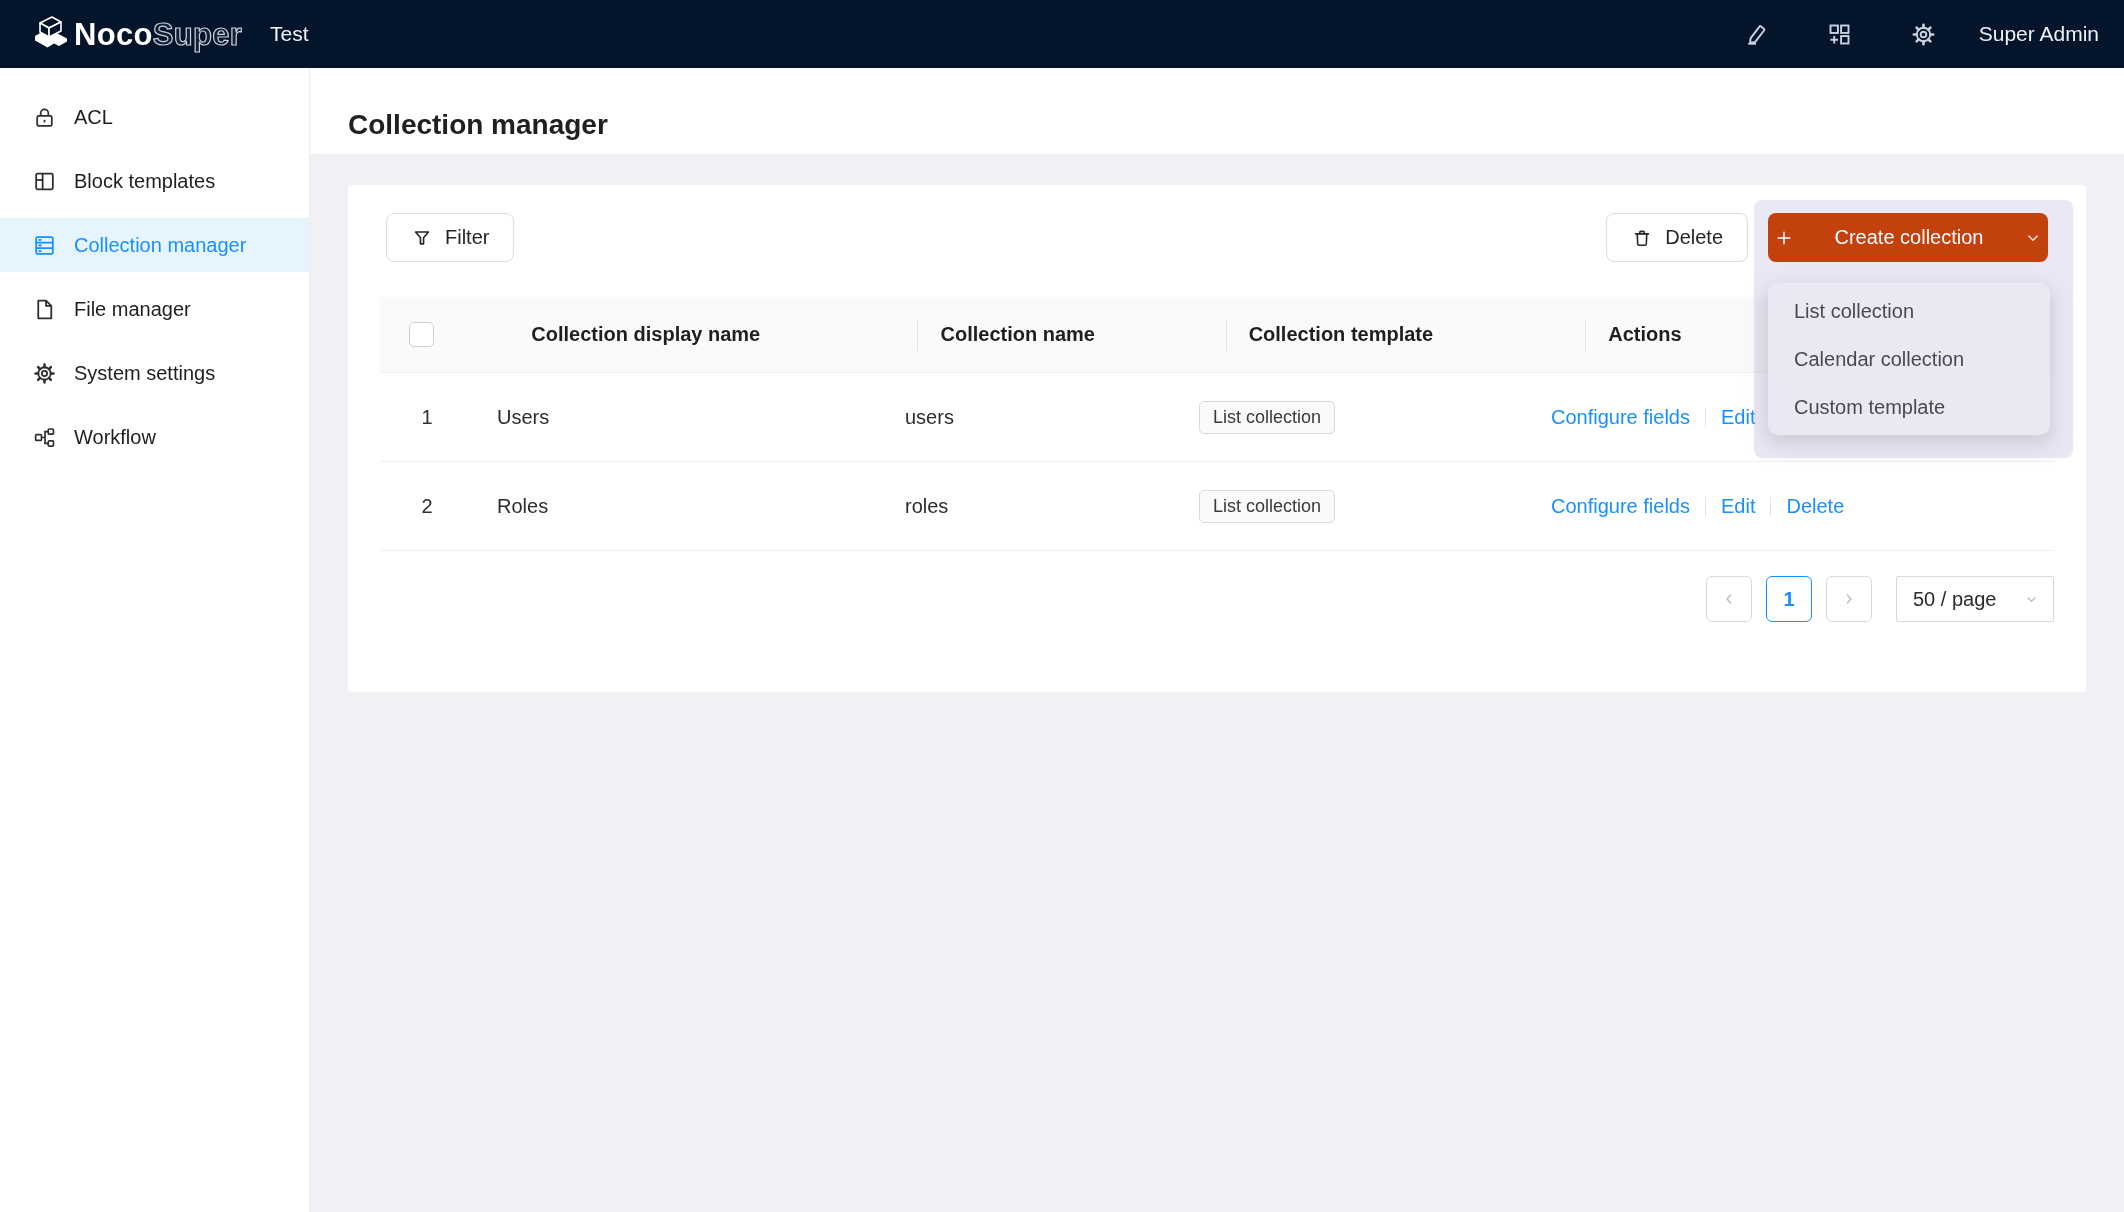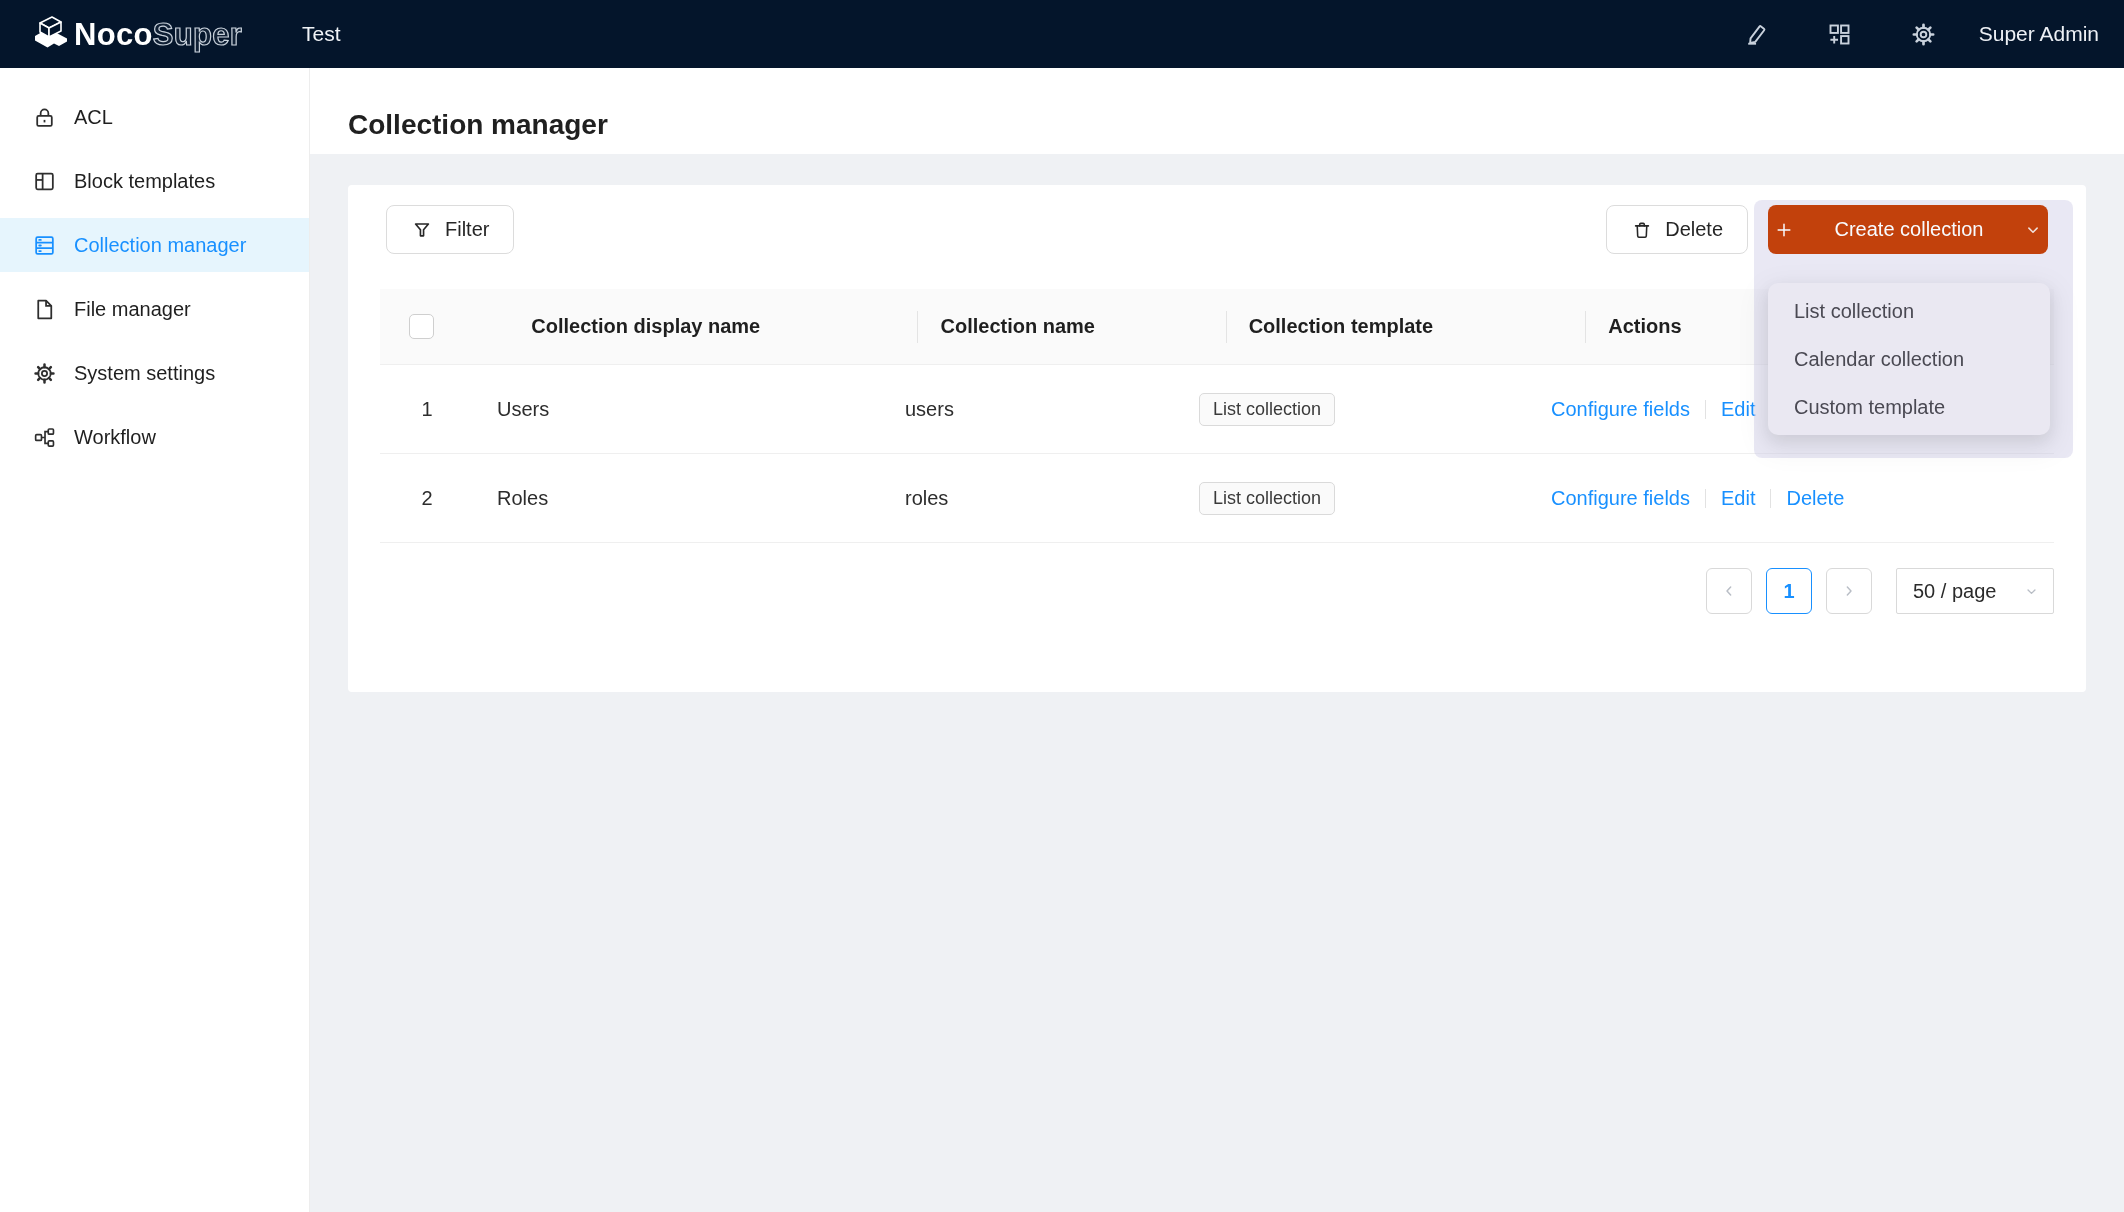--- a/index.html
+++ b/index.html
@@ -6,21 +6,21 @@
   body{width:2124px;height:1212px;overflow:hidden;background:#eff1f4;font-family:"Liberation Sans",sans-serif;}
   .app{width:2124px;height:1212px;display:flex;flex-direction:column;}
 
   
   .topbar{height:68px;flex:0 0 auto;background:#04152b;display:flex;align-items:center;padding:0 25px 0 28px;box-sizing:border-box;}
   .brand{display:flex;align-items:center;}
   .brand svg{display:block;}
   .brand-text{font-size:31px;line-height:31px;letter-spacing:.3px;display:flex;}
   .brand-bold{font-weight:800;color:#ffffff;}
   .brand-light{font-weight:600;color:rgba(255,255,255,0.05);-webkit-text-stroke:1.2px #c7d0da;}
-  .topnav{margin-left:60px;font-size:21px;color:#f0f3f7;cursor:pointer;}
+  .topnav{margin-left:28px;font-size:21px;color:#f0f3f7;cursor:pointer;}
   .topbar-spacer{flex:1;}
   .topbar-icons{display:flex;align-items:center;gap:57px;color:#c9d1dc;}
   .topbar-icons svg{width:27px;height:27px;display:block;cursor:pointer;}
   .user-name{font-size:21px;color:#edf0f5;margin-left:42px;cursor:pointer;}
 
   .body{flex:1;display:flex;min-height:0;}
 
   
   .sidebar{width:310px;flex:0 0 auto;background:#fff;border-right:1px solid #ededed;padding-top:12px;box-sizing:border-box;}
   .side-item{height:54px;margin:10px 0;display:flex;align-items:center;padding-left:32px;gap:17px;font-size:20px;color:#1f1f1f;cursor:pointer;}
@@ -32,21 +32,21 @@
   .main{flex:1;display:flex;flex-direction:column;background:#fff;min-width:0;}
   .page-head{padding:40px 0 12px 38px;background:#fff;}
   .page-title{font-size:28px;line-height:34px;font-weight:700;color:#202020;}
   .tabs{margin-top:57px;}
   .tab{display:inline-block;font-size:21px;line-height:26px;color:#1890ff;font-weight:500;padding:0 2px 11px 0;border-bottom:3px solid #1890ff;cursor:pointer;}
 
   .content{flex:1;background:#eff1f4;padding:31px 38px;box-sizing:border-box;}
   .card{position:relative;width:1738px;height:507px;background:#fff;border-radius:4px;box-sizing:border-box;}
 
   
-  .toolbar{display:flex;align-items:center;padding:20px 38px 0 38px;}
+  .toolbar{display:flex;align-items:center;padding:28px 38px 0 38px;}
   .btn{height:49px;box-sizing:border-box;display:inline-flex;align-items:center;justify-content:center;gap:12px;background:#fff;border:1px solid #dcdcdc;border-radius:8px;font-size:20px;color:#262626;padding:0 24px;cursor:pointer;}
   .btn svg{width:22px;height:22px;}
   .toolbar-spacer{flex:1;}
   .btn-delete{margin-right:20px;}
   .btn-create{position:relative;z-index:35;width:280px;height:49px;border:none;border-radius:8px;background:#c2410c;color:#f8fbff;font-size:20px;display:inline-flex;align-items:center;justify-content:space-between;gap:12px;cursor:pointer;}
   .btn-create svg{width:20px;height:20px;}
   .btn-create .chev{width:18px;height:18px;opacity:.85;}
 
   
   .designer-overlay{position:absolute;left:1406px;top:15px;width:319px;height:258px;background:rgba(210,206,232,0.48);border-radius:8px;z-index:30;pointer-events:none;}

